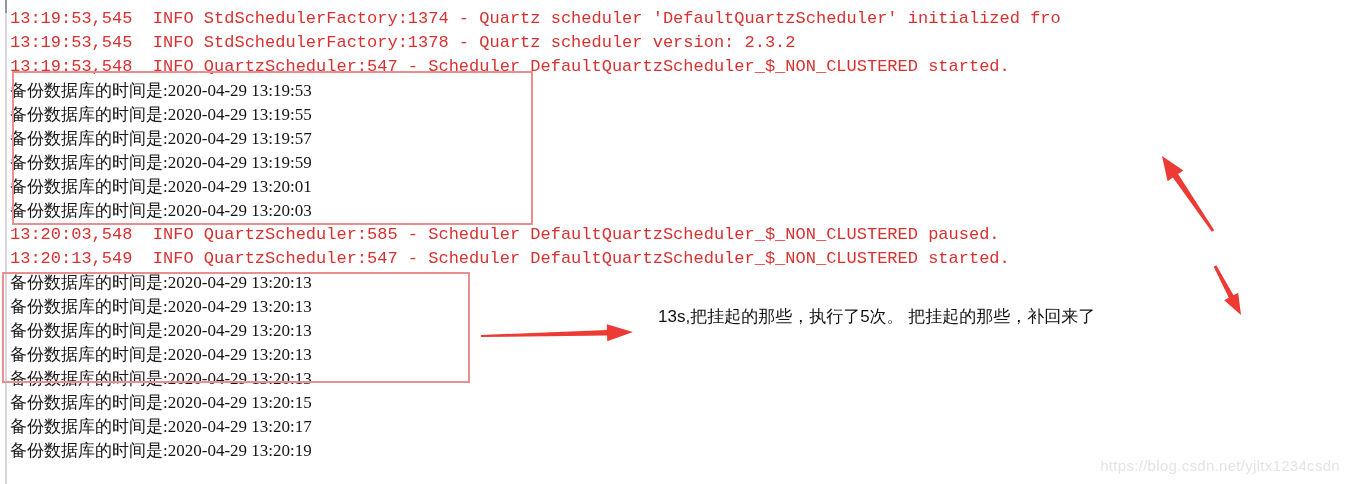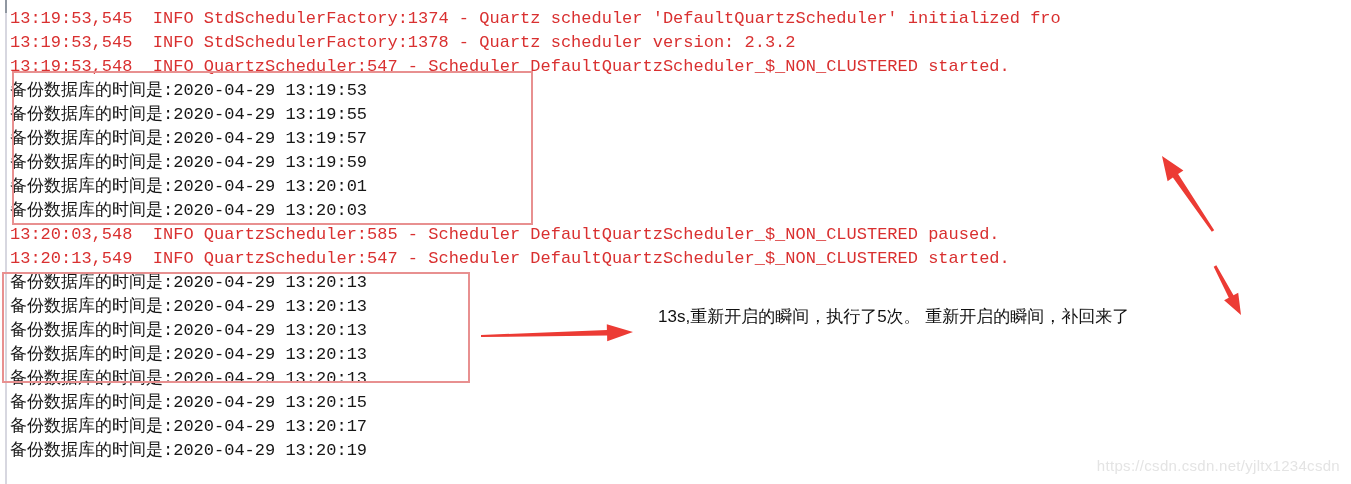--- a/index.html
+++ b/index.html
@@ -11,21 +11,21 @@
   .left-rail{position:absolute;left:5px;top:0;width:2px;height:484px;background:#d7d7e0;}
   .left-rail-top{position:absolute;left:5px;top:0;width:2px;height:13px;background:#9097a1;}
   .console{
     position:absolute;left:10px;top:7px;width:1341px;
     font-family:"Liberation Mono","DejaVu Sans Mono",monospace;
     font-size:17px;line-height:24px;
     white-space:pre;
   }
   .console .line{height:24px;}
   .console .stderr{color:var(--stderr,#d93030);}
-  .console .stdout{color:var(--stdout,#161616);}
+  .console .stdout{color:var(--stdout,#161616);font-family:Liberation Serif, serif;}
   .hl-box{
     position:absolute;border:2px solid var(--highlight_box,#e89090);
     background:transparent;box-sizing:border-box;pointer-events:none;
   }
   #box1{left:12px;top:71px;width:521px;height:154px;}
   #box2{left:2px;top:272px;width:468px;height:111px;}
   .arrow-layer{position:absolute;left:0;top:0;width:1351px;height:484px;pointer-events:none;}
   .note{
     position:absolute;left:658px;top:306px;
     font-size:17px;line-height:22px;color:#111111;
@@ -47,15 +47,15 @@
 
 <div class="hl-box" id="box1"></div>
 <div class="hl-box" id="box2"></div>
 
 <svg class="arrow-layer" id="arrows" viewBox="0 0 1351 484" xmlns="http://www.w3.org/2000/svg">
     <polygon points="481.0,337.0 607.1,335.5 607.2,341.2 633.0,332.0 606.8,324.2 606.9,329.9 481.0,335.0" fill="#ec3b34"></polygon>
     <polygon points="1214.2,230.2 1178.1,174.1 1183.4,170.5 1162.0,156.0 1167.6,181.2 1172.9,177.6 1211.8,231.8" fill="#ec3b34"></polygon>
     <polygon points="1213.7,266.7 1228.8,297.7 1224.1,300.2 1241.0,315.0 1238.2,292.7 1233.5,295.2 1216.3,265.3" fill="#ec3b34"></polygon>
   </svg>
 
-<div class="note">13s,重新开启的瞬间，执行了5次。 重新开启的瞬间，补回来了</div>
+<div class="note">13s,把挂起的那些，执行了5次。 把挂起的那些，补回来了</div>
 
-<div class="watermark">https://csdn.csdn.net/yjltx1234csdn</div>
+<div class="watermark">https://blog.csdn.net/yjltx1234csdn</div>
 
 </body></html>

